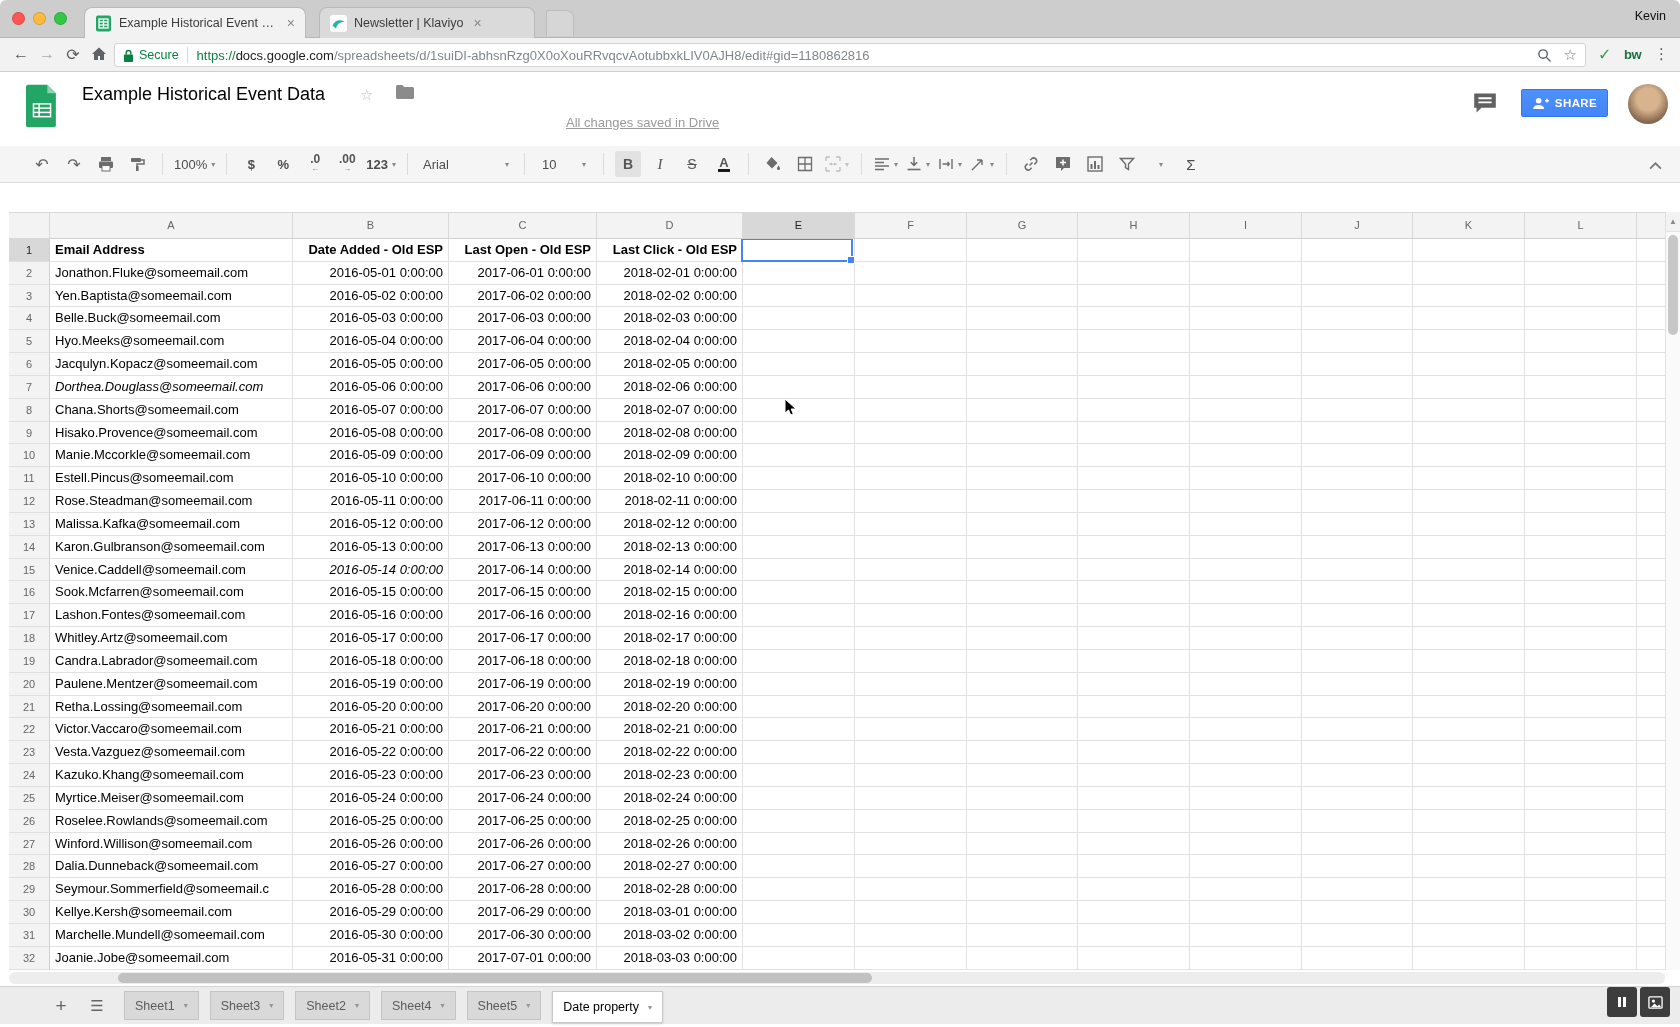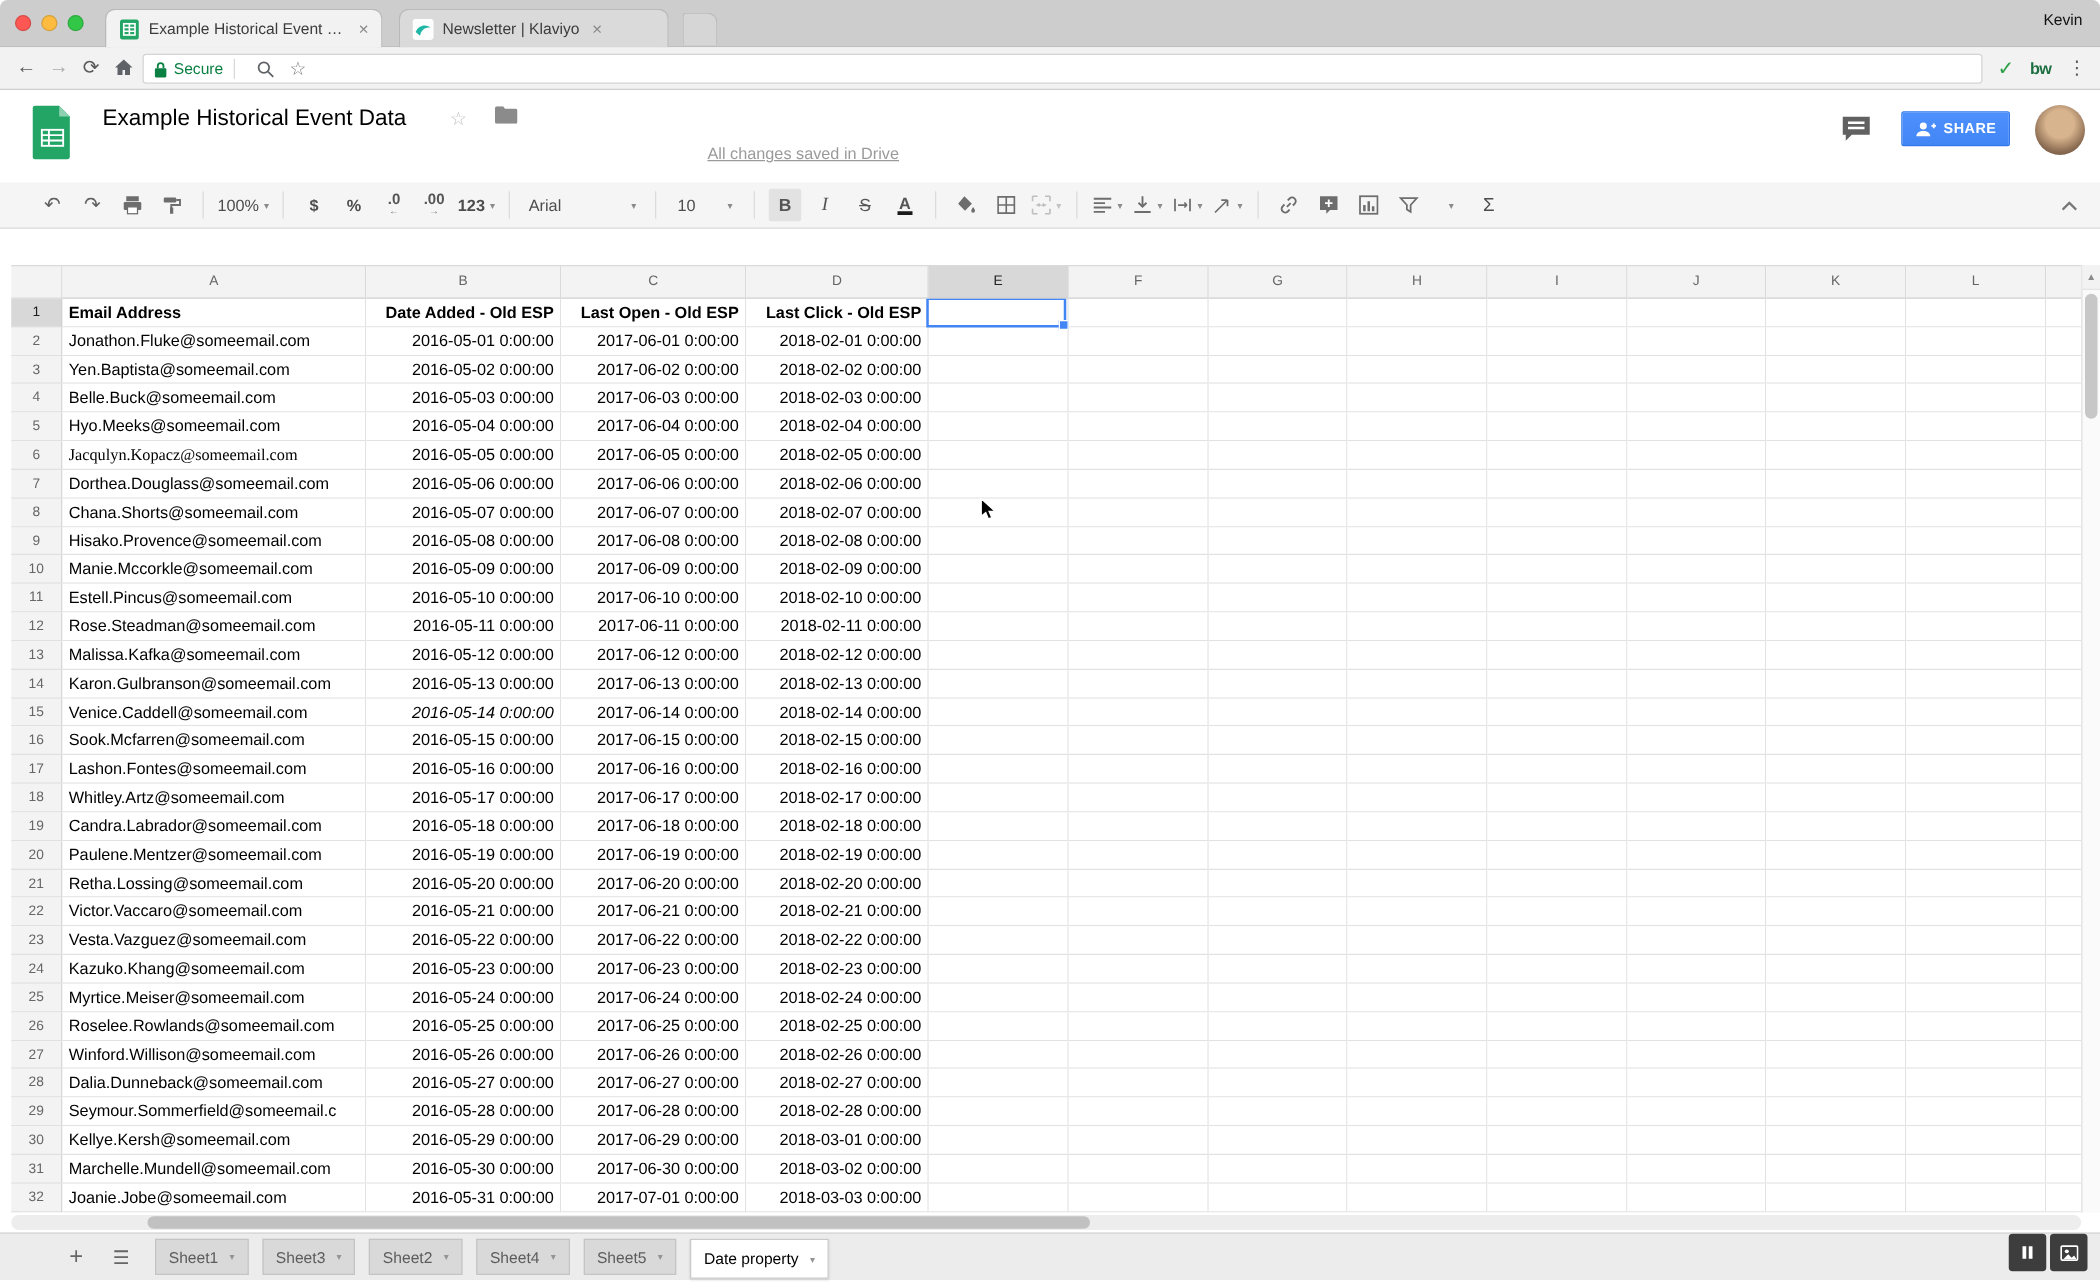--- a/index.html
+++ b/index.html
@@ -182,20 +182,21 @@
         </svg>
     </span>
 
     <div class="omnibox">
       <svg width="11" height="15" viewBox="0 0 12 16">
           <rect x="1" y="7" width="10" height="8" rx="1" fill="#0b8043"></rect>
           <path d="M3.5 7V5a2.5 2.5 0 0 1 5 0v2" fill="none" stroke="#0b8043" stroke-width="1.6"></path>
         </svg>
       <span class="secure">Secure</span>
       <span class="omni-div"></span>
+      <span class="url"><span class="scheme">https://</span><span class="domain">docs.google.com</span><span class="path">/spreadsheets/d/1suiDI-abhsnRzg0X0oXouRRvqcvAotubbxkLIV0AJH8/edit#gid=1180862816</span></span>
       <span class="omni-right">
         <svg width="15" height="15" viewBox="0 0 16 16">
             <circle cx="6.5" cy="6.5" r="4.5" fill="none" stroke="#5f6368" stroke-width="1.5"></circle>
             <path d="M10 10l4.5 4.5" stroke="#5f6368" stroke-width="1.5"></path>
           </svg>
         <span class="star">☆</span>
       </span>
     </div>
 
     <span class="ext check" style="left:1598px;">✓</span>
@@ -486,37 +487,37 @@
         <div class="cell ar" style="width: 111px;"></div>
         <div class="cell ar" style="width: 112px;"></div>
         <div class="cell ar" style="width: 112px;"></div>
         <div class="cell ar" style="width: 111px;"></div>
         <div class="cell ar" style="width: 112px;"></div>
         <div class="cell ar" style="width: 112px;"></div>
         <div class="cell sliver"></div>
       </div>
       <div class="grow">
         <div class="rownum">6</div>
-        <div class="cell al" style="width: 243px; font-family: Liberation Serif, serif;">Jacqulyn.Kopacz@someemail.com</div>
+        <div class="cell al" style="width: 243px;">Jacqulyn.Kopacz@someemail.com</div>
         <div class="cell ar" style="width: 156px;">2016-05-05 0:00:00</div>
         <div class="cell ar" style="width: 148px;">2017-06-05 0:00:00</div>
         <div class="cell ar" style="width: 146px;">2018-02-05 0:00:00</div>
         <div class="cell ar" style="width: 112px;"></div>
         <div class="cell ar" style="width: 112px;"></div>
         <div class="cell ar" style="width: 111px;"></div>
         <div class="cell ar" style="width: 112px;"></div>
         <div class="cell ar" style="width: 112px;"></div>
         <div class="cell ar" style="width: 111px;"></div>
         <div class="cell ar" style="width: 112px;"></div>
         <div class="cell ar" style="width: 112px;"></div>
         <div class="cell sliver"></div>
       </div>
       <div class="grow">
         <div class="rownum">7</div>
-        <div class="cell al" style="width: 243px;">Dorthea.Douglass@someemail.com</div>
+        <div class="cell al" style="width: 243px; font-style: italic;">Dorthea.Douglass@someemail.com</div>
         <div class="cell ar" style="width: 156px;">2016-05-06 0:00:00</div>
         <div class="cell ar" style="width: 148px;">2017-06-06 0:00:00</div>
         <div class="cell ar" style="width: 146px;">2018-02-06 0:00:00</div>
         <div class="cell ar" style="width: 112px;"></div>
         <div class="cell ar" style="width: 112px;"></div>
         <div class="cell ar" style="width: 111px;"></div>
         <div class="cell ar" style="width: 112px;"></div>
         <div class="cell ar" style="width: 112px;"></div>
         <div class="cell ar" style="width: 111px;"></div>
         <div class="cell ar" style="width: 112px;"></div>

